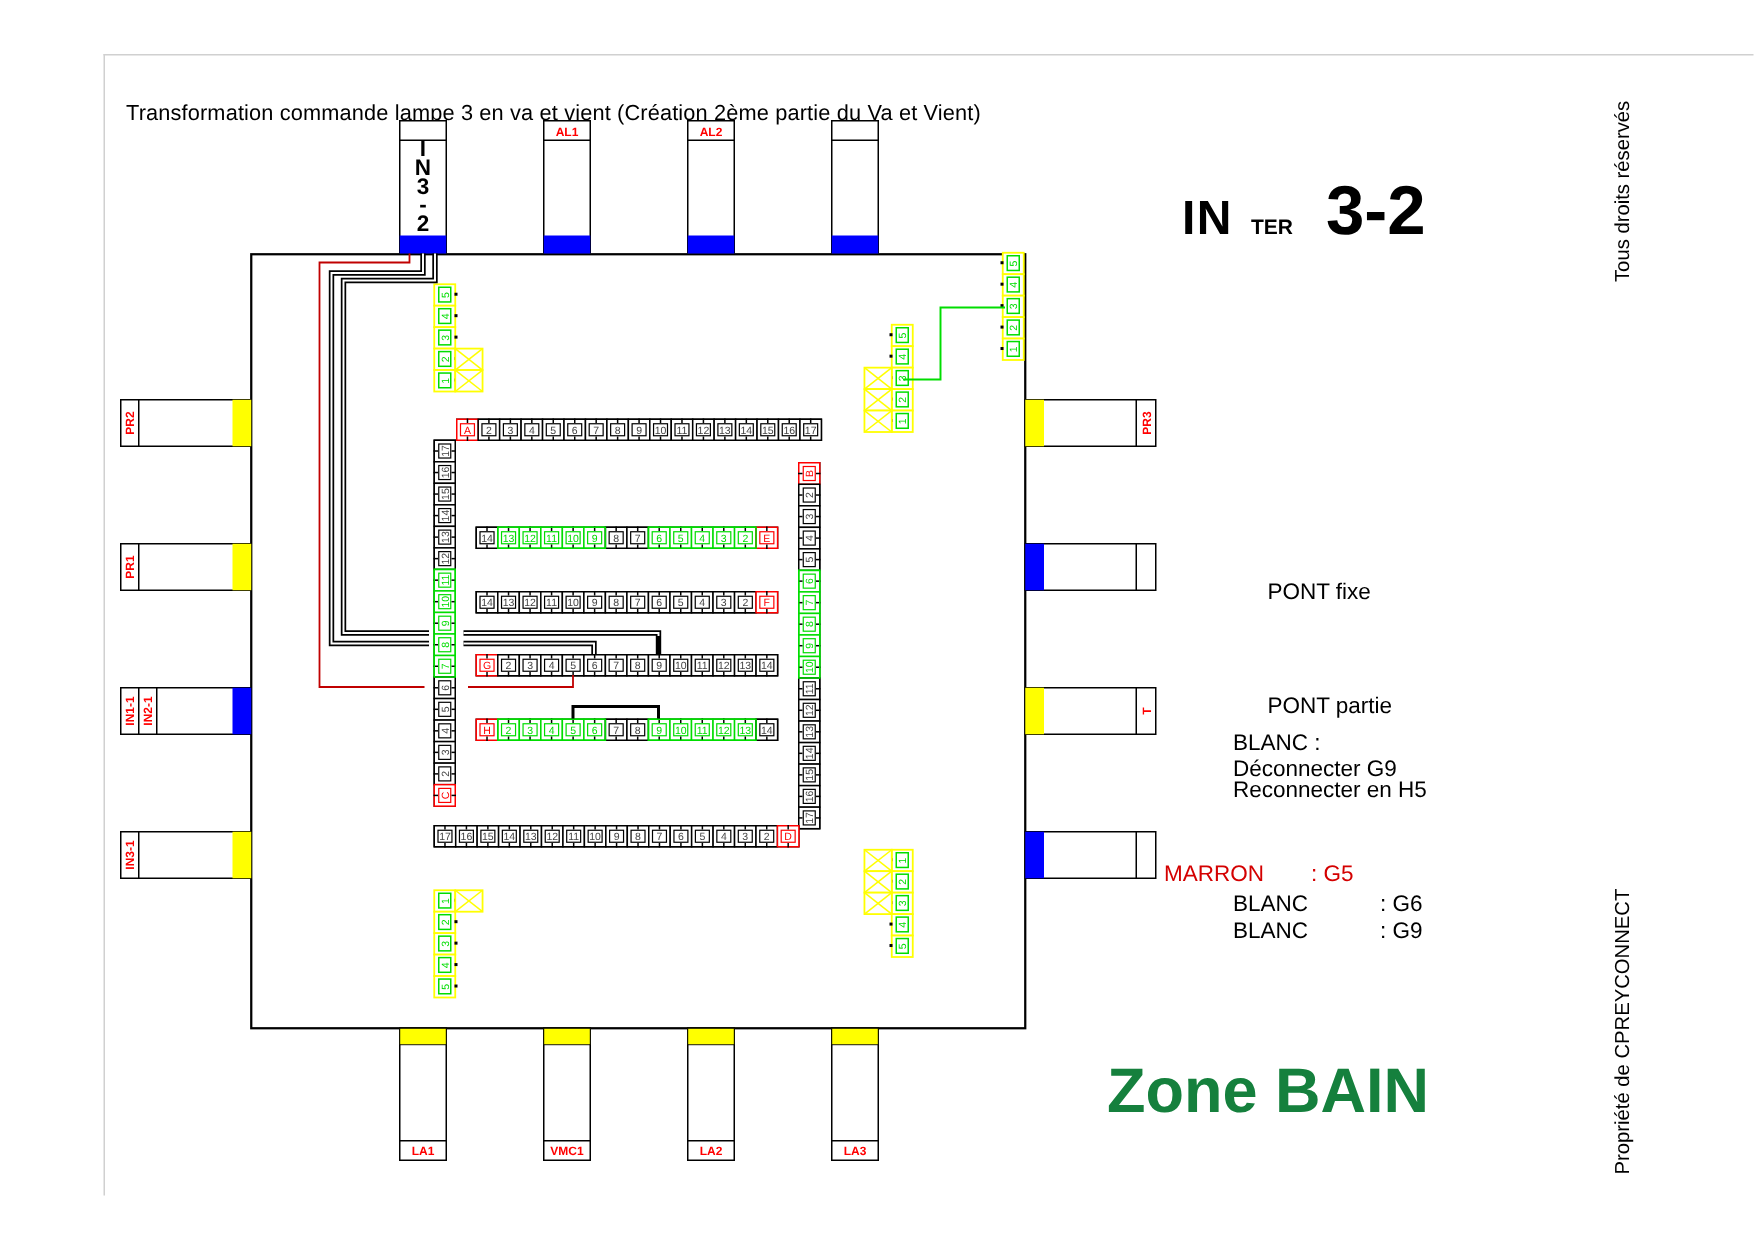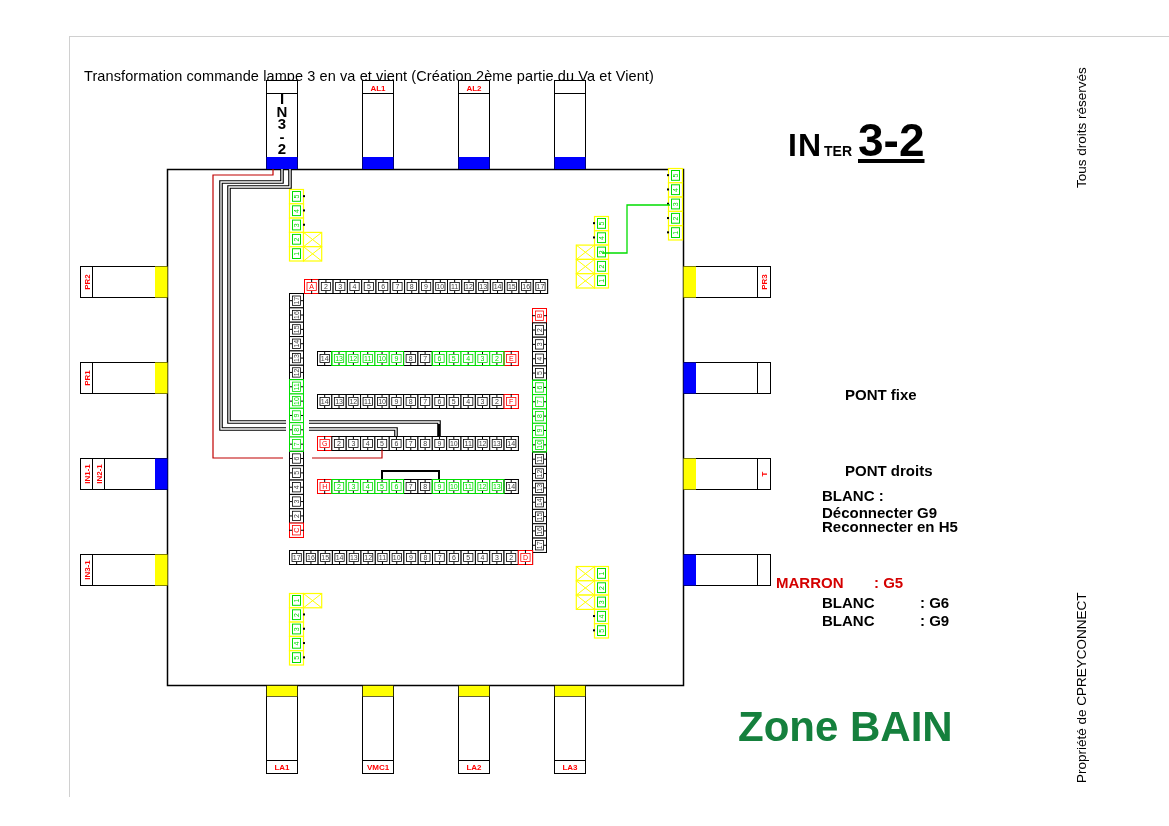--- a/index.html
+++ b/index.html
@@ -2,44 +2,44 @@
 <html><head>
 <meta charset="utf-8">
 <style>
   html,body{margin:0;padding:0;background:#fff;}
   body{width:1169px;height:826px;position:relative;overflow:hidden;font-family:"Liberation Sans",sans-serif;}
   .page-border{position:absolute;left:69px;top:36px;width:1100px;height:760px;border-left:1px solid #d0d0d0;border-top:1px solid #d0d0d0;}
   .title{position:absolute;left:84px;top:48px;font-weight:normal;font-size:14.5px;color:#000;white-space:nowrap;letter-spacing:0.1px;margin-top:20px;}
   .vtext{position:absolute;font-size:13.5px;color:#000;white-space:nowrap;transform-origin:left top;transform:rotate(-90deg);}
   .inter{position:absolute;left:788px;top:113px;font-weight:bold;color:#000;white-space:nowrap;}
   .inter .big{font-size:32px;letter-spacing:1px;}
-  .inter .small{font-size:14px;margin-left:2px;}
-  .inter .num{font-size:46px;margin-left:6px;text-decoration:underline;}
-  .note{position:absolute;font-weight:bold;font-size:15px;color:#000;white-space:nowrap;line-height:15px;}
+  .inter .small{font-size:14px;margin-left:12px;}
+  .inter .num{font-size:46px;margin-left:22px;}
+  .note{position:absolute;font-weight:normal;font-size:15px;color:#000;white-space:nowrap;line-height:15px;}
   .zone{position:absolute;left:738px;top:703px;font-weight:bold;font-size:42px;color:#15803d;white-space:nowrap;}
   svg{position:absolute;left:0;top:0;}
   .lbl{font-family:"Liberation Sans",sans-serif;font-weight:bold;fill:#ff0000;}
   .cell-txt{font-family:"Liberation Sans",sans-serif;font-size:7px;}
 </style>
 </head>
 <body>
 
 <div class="page-border"></div>
 
 <div class="title">Transformation commande lampe 3 en va et vient (Création 2ème partie du Va et Vient)</div>
 
 <div class="vtext" style="left:1074px;top:188px;">Tous droits réservés</div>
 <div class="vtext" style="left:1074px;top:783px;">Propriété de CPREYCONNECT</div>
 
 <div class="inter">
   <span class="big">IN</span><span class="small">TER</span><span class="num">3-2</span>
 </div>
 
 <div class="note" style="left:845px;top:387px;">PONT fixe</div>
-<div class="note" style="left:845px;top:463px;">PONT droits</div>
+<div class="note" style="left:845px;top:463px;">PONT partie</div>
 <div class="note" style="left:822px;top:488px;">BLANC :</div>
 <div class="note" style="left:822px;top:505px;">Déconnecter G9</div>
 <div class="note" style="left:822px;top:519px;text-align:center;">Reconnecter en H5</div>
 
 <div class="note" style="left:776px;top:575px;color:#d40000;">
   <span style="display:inline-block;width:98px;">MARRON</span><span>:</span> <span>G5</span>
 </div>
 <div class="note" style="left:822px;top:595px;">
   <span style="display:inline-block;width:98px;">BLANC</span><span>:</span> <span>G6</span>
 </div>

